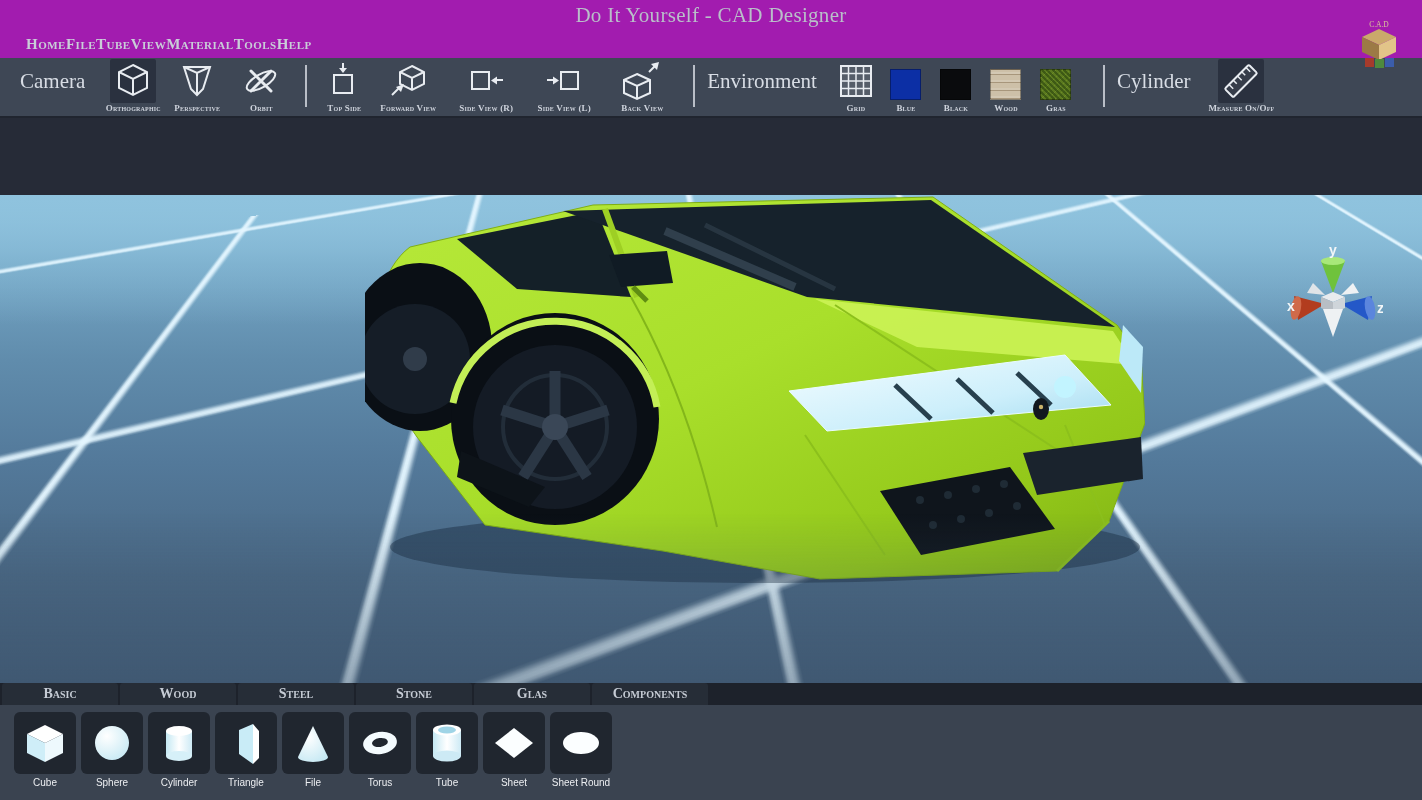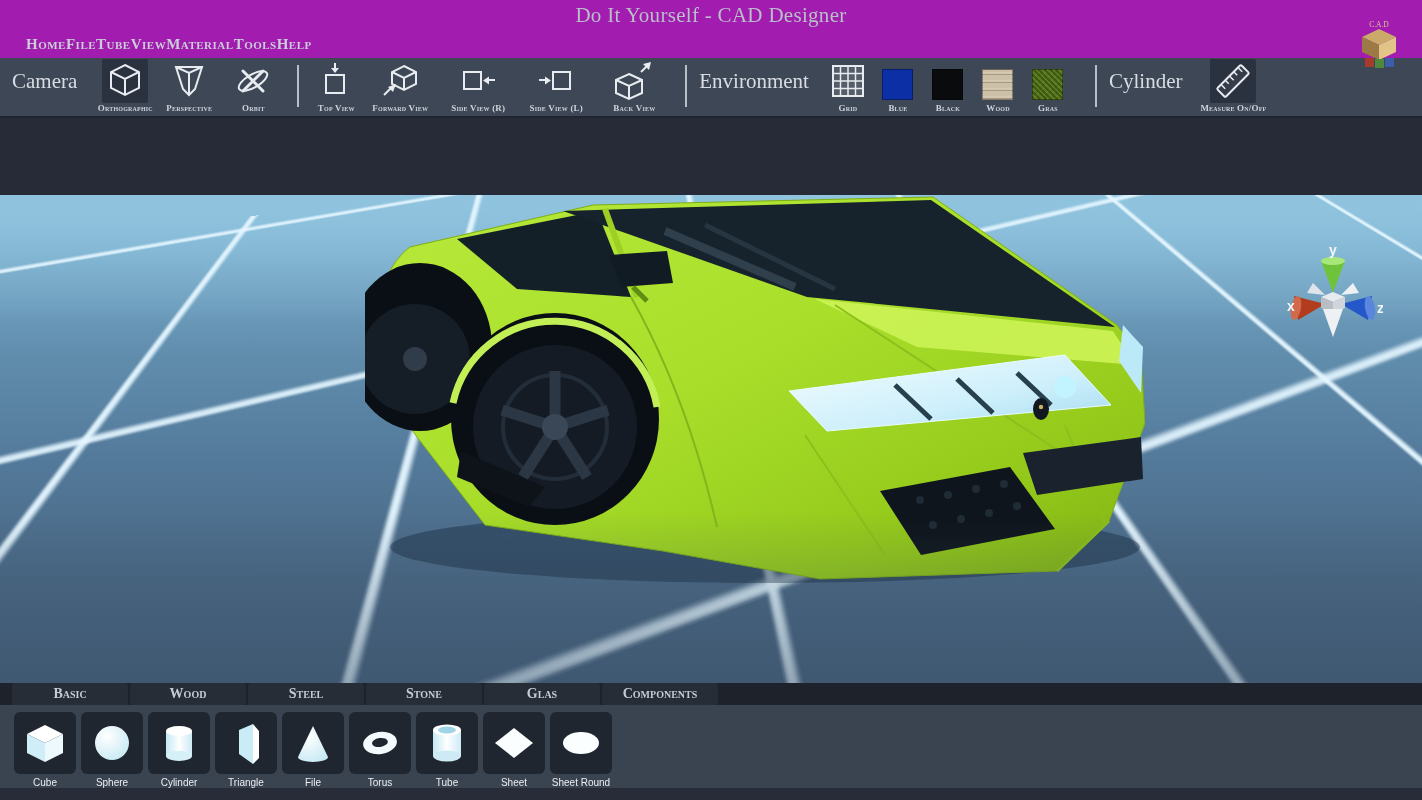--- a/index.html
+++ b/index.html
@@ -11,21 +11,21 @@
   .app-title { position:absolute; top:3px; left:0; width:100%; text-align:center;
     color:#b9bfc9; font-size:21px; letter-spacing:.3px; }
   .menu { position:absolute; bottom:5px; left:26px; width:610px;
     display:flex; }
   .menu-item { color:#c9ced8; font-size:15px; font-weight:700;
     font-variant:small-caps; letter-spacing:.5px; cursor:default; }
   .logo { position:absolute; top:18px; right:14px; width:58px; height:52px; }
 
   
   .toolbar { height:60px; background:#3e4755; border-bottom:2px solid #20252f;
-    display:flex; align-items:flex-start; padding-left:12px;text-align:center; }
+    display:flex; align-items:flex-start; padding-left:20px;text-align:center; }
   .group-label { font-size:21px; color:#d8dde5; margin-top:11px; white-space:nowrap; }
   .tool { display:flex; flex-direction:column; align-items:center; width:64px; cursor:pointer; }
   .tool.narrow { width:50px; }
   .tool.wide { width:78px; }
   .icon-box { height:44px; width:46px; display:flex; align-items:center;
     justify-content:center; margin-top:1px; border-radius:2px; }
   .icon-box.selected { background:#2a313f; }
   .tool-label { font-size:9px; font-weight:600; font-variant:small-caps;
     color:#ced3dc; letter-spacing:.2px; white-space:nowrap; margin-top:0; }
   .divider { width:2px; height:42px; background:#cfd4dc; opacity:.85;
@@ -54,25 +54,25 @@
   .scene::before { content:""; position:absolute; left:0; top:0; right:0; height:130px;
     background:linear-gradient(180deg, rgba(143,195,222,.95), rgba(143,195,222,0)); pointer-events:none; }
   .scene::after { content:""; position:absolute; left:0; bottom:0; right:0; height:170px;
     background:linear-gradient(0deg, rgba(58,80,104,.45), rgba(58,80,104,0)); pointer-events:none; }
   .car { position:absolute; left:365px; top:0; width:780px; height:390px; }
   .gizmo { position:absolute; left:1283px; top:52px; width:100px; height:110px; }
   .gizmo text { font-family:"Liberation Sans", sans-serif; font-size:14px; font-weight:700;
     fill:#f2f6f8; }
 
   
-  .tab-bar { height:22px; background:#1d222b; display:flex; gap:2px; padding-left:12px; }
+  .tab-bar { height:22px; background:#1d222b; display:flex; gap:2px; padding-left:2px; }
   .tab { width:116px; background:#262d37; color:#c6ccd5; text-align:center;
     line-height:21px; font-size:14px; font-weight:600; font-variant:small-caps;
     border-radius:3px 3px 0 0; cursor:pointer; }
-  .palette { height:83px; background:#3a4350; display:flex; gap:5px;
+  .palette { height:95px; background:#3a4350; display:flex; gap:5px;
     padding:7px 0 0 14px; align-items:flex-start; }
   .shape { width:62px; display:flex; flex-direction:column; align-items:center; cursor:pointer; }
   .shape-box { width:62px; height:62px; background:#20262f; border-radius:6px;
     display:flex; align-items:center; justify-content:center; }
   .shape-label { margin-top:3px; font-family:"Liberation Sans", sans-serif;
     font-size:10px; color:#eceef1; white-space:nowrap; }
 </style>
 </head>
 <body>
 
@@ -159,21 +159,21 @@
   <div class="divider"></div>
 
   <div class="tool narrow">
     <div class="icon-box">
       <svg class="lineicon" width="40" height="40" viewBox="0 0 40 40">
         <rect x="10" y="14" width="18" height="18"></rect>
         <line x1="19" y1="2" x2="19" y2="7"></line>
         <polygon class="fillhead" points="15,7 23,7 19,12"></polygon>
       </svg>
     </div>
-    <div class="tool-label">Top View</div>
+    <div class="tool-label">Top Side</div>
   </div>
   <div class="tool wide">
     <div class="icon-box">
       <svg class="lineicon" width="40" height="40" viewBox="0 0 40 40">
         <polygon points="24,5 36,11 36,23 24,29 12,23 12,11"></polygon>
         <path d="M12,11 L24,17 L36,11 M24,17 L24,29"></path>
         <line x1="4" y1="34" x2="11" y2="27"></line>
         <polygon class="fillhead" points="16,23 8,26 13,31"></polygon>
       </svg>
     </div>

